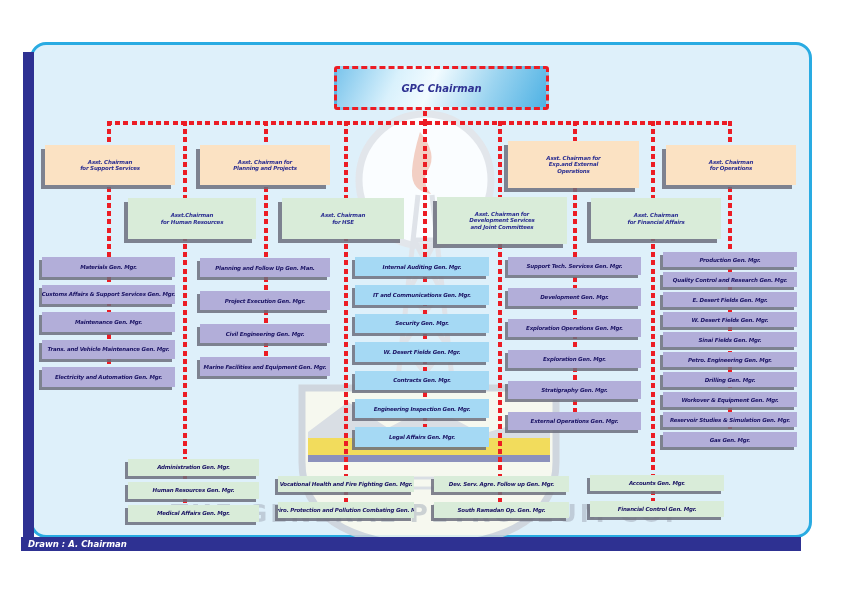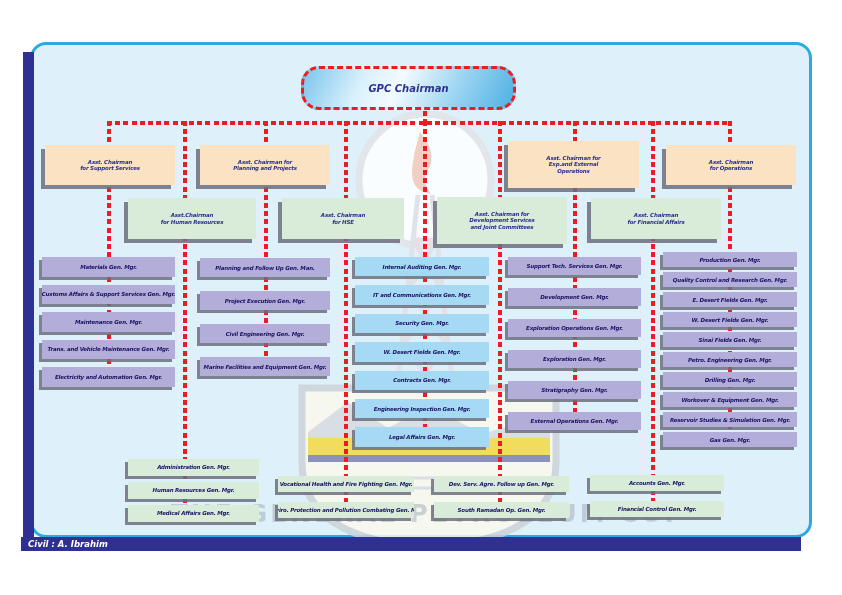--- a/index.html
+++ b/index.html
@@ -13,23 +13,23 @@
              display:flex;align-items:center;}
   #bottombar span{color:#ffffff;font-style:italic;font-size:8.5px;padding-left:7px;font-weight:bold;}
   
   #watermark{position:absolute;left:0;top:0;z-index:1;pointer-events:none;}
   
   .vline{position:absolute;width:3.5px;z-index:1;
          background:repeating-linear-gradient(180deg,#ec1c24 0 5px,transparent 5px 8.2px);}
   .hline{position:absolute;height:3.5px;z-index:1;
          background:repeating-linear-gradient(90deg,#ec1c24 0 5px,transparent 5px 8.2px);}
   
-  #chairman{position:absolute;left:301px;top:66px;width:209px;height:38px;z-index:4;
+  #chairman{position:absolute;left:334px;top:66px;width:209px;height:38px;z-index:4;
             display:flex;align-items:center;justify-content:center;
-            border:3px dashed #ec1c24;border-radius:18px;
+            border:3px dashed #ec1c24;border-radius:3px;
             background:linear-gradient(115deg,#7cc5ec 0%,#d9f1fc 28%,#f2fbff 45%,#9bd4f0 72%,#4fb2e4 100%);
             color:#2e3192;font-weight:bold;font-style:italic;font-size:25px;}
   
   .box{display:flex;align-items:center;justify-content:center;overflow:hidden;
        font-weight:bold;font-style:italic;color:#1b1464;z-index:2;
        box-shadow:-4px 4px 0 rgba(108,110,124,0.85);text-align:center;letter-spacing:-0.2px;}
   .head{position:absolute;white-space:pre;font-size:12.5px;line-height:1.18;color:#2e3192;z-index:2;}
   .peach{background:#fbe2c3;}
   .green{background:#d9ecd9;}
   .col{position:absolute;display:flex;flex-direction:column;z-index:2;}
@@ -173,16 +173,16 @@
     <div class="box dept fit" style="font-size: 5.5px;">Dev. Serv. Agre. Follow up Gen. Mgr.</div>
     <div class="box dept fit" style="font-size: 5.5px;">South Ramadan Op. Gen. Mgr.</div>
   </div>
 
   <div id="col-fin" class="col greenc">
     <div class="box dept fit" style="font-size: 5.5px;">Accounts Gen. Mgr.</div>
     <div class="box dept fit" style="font-size: 5.5px;">Financial Control Gen. Mgr.</div>
   </div>
 
   <div id="bottombar">
-    <span>Civil : A. Ibrahim</span>
+    <span>Drawn : A. Chairman</span>
   </div>
 
 </div>
 
 </body></html>

